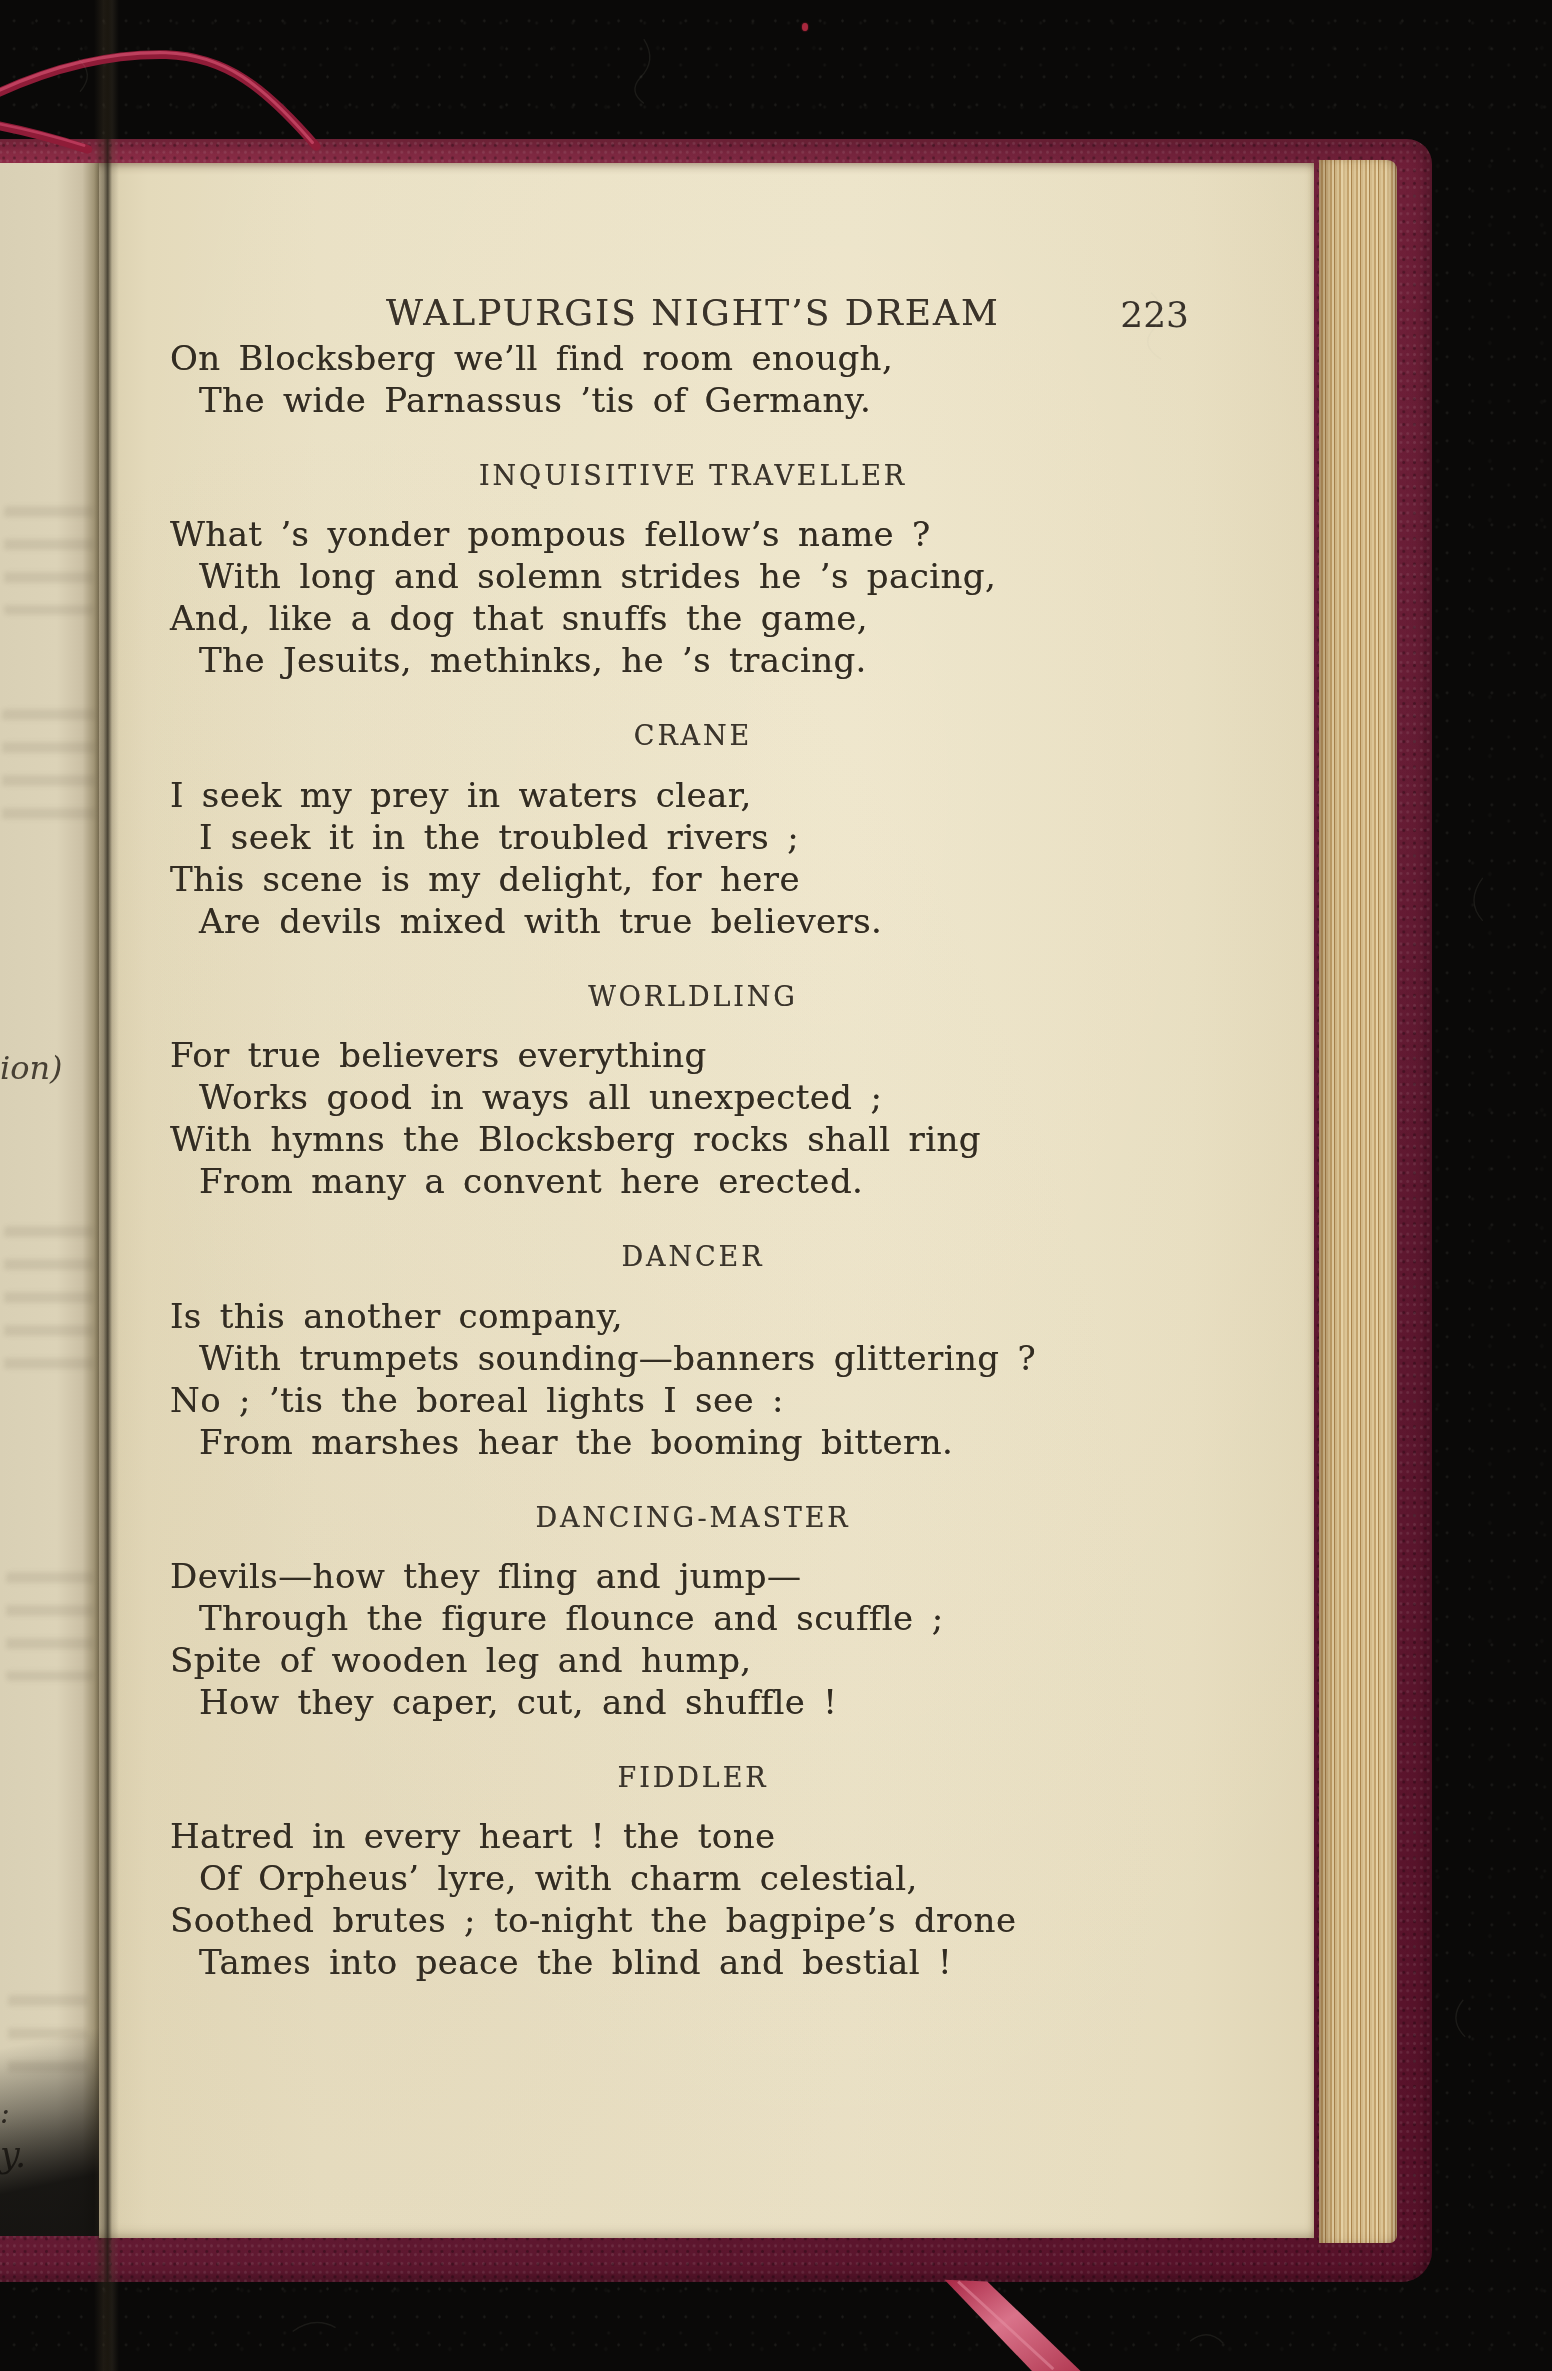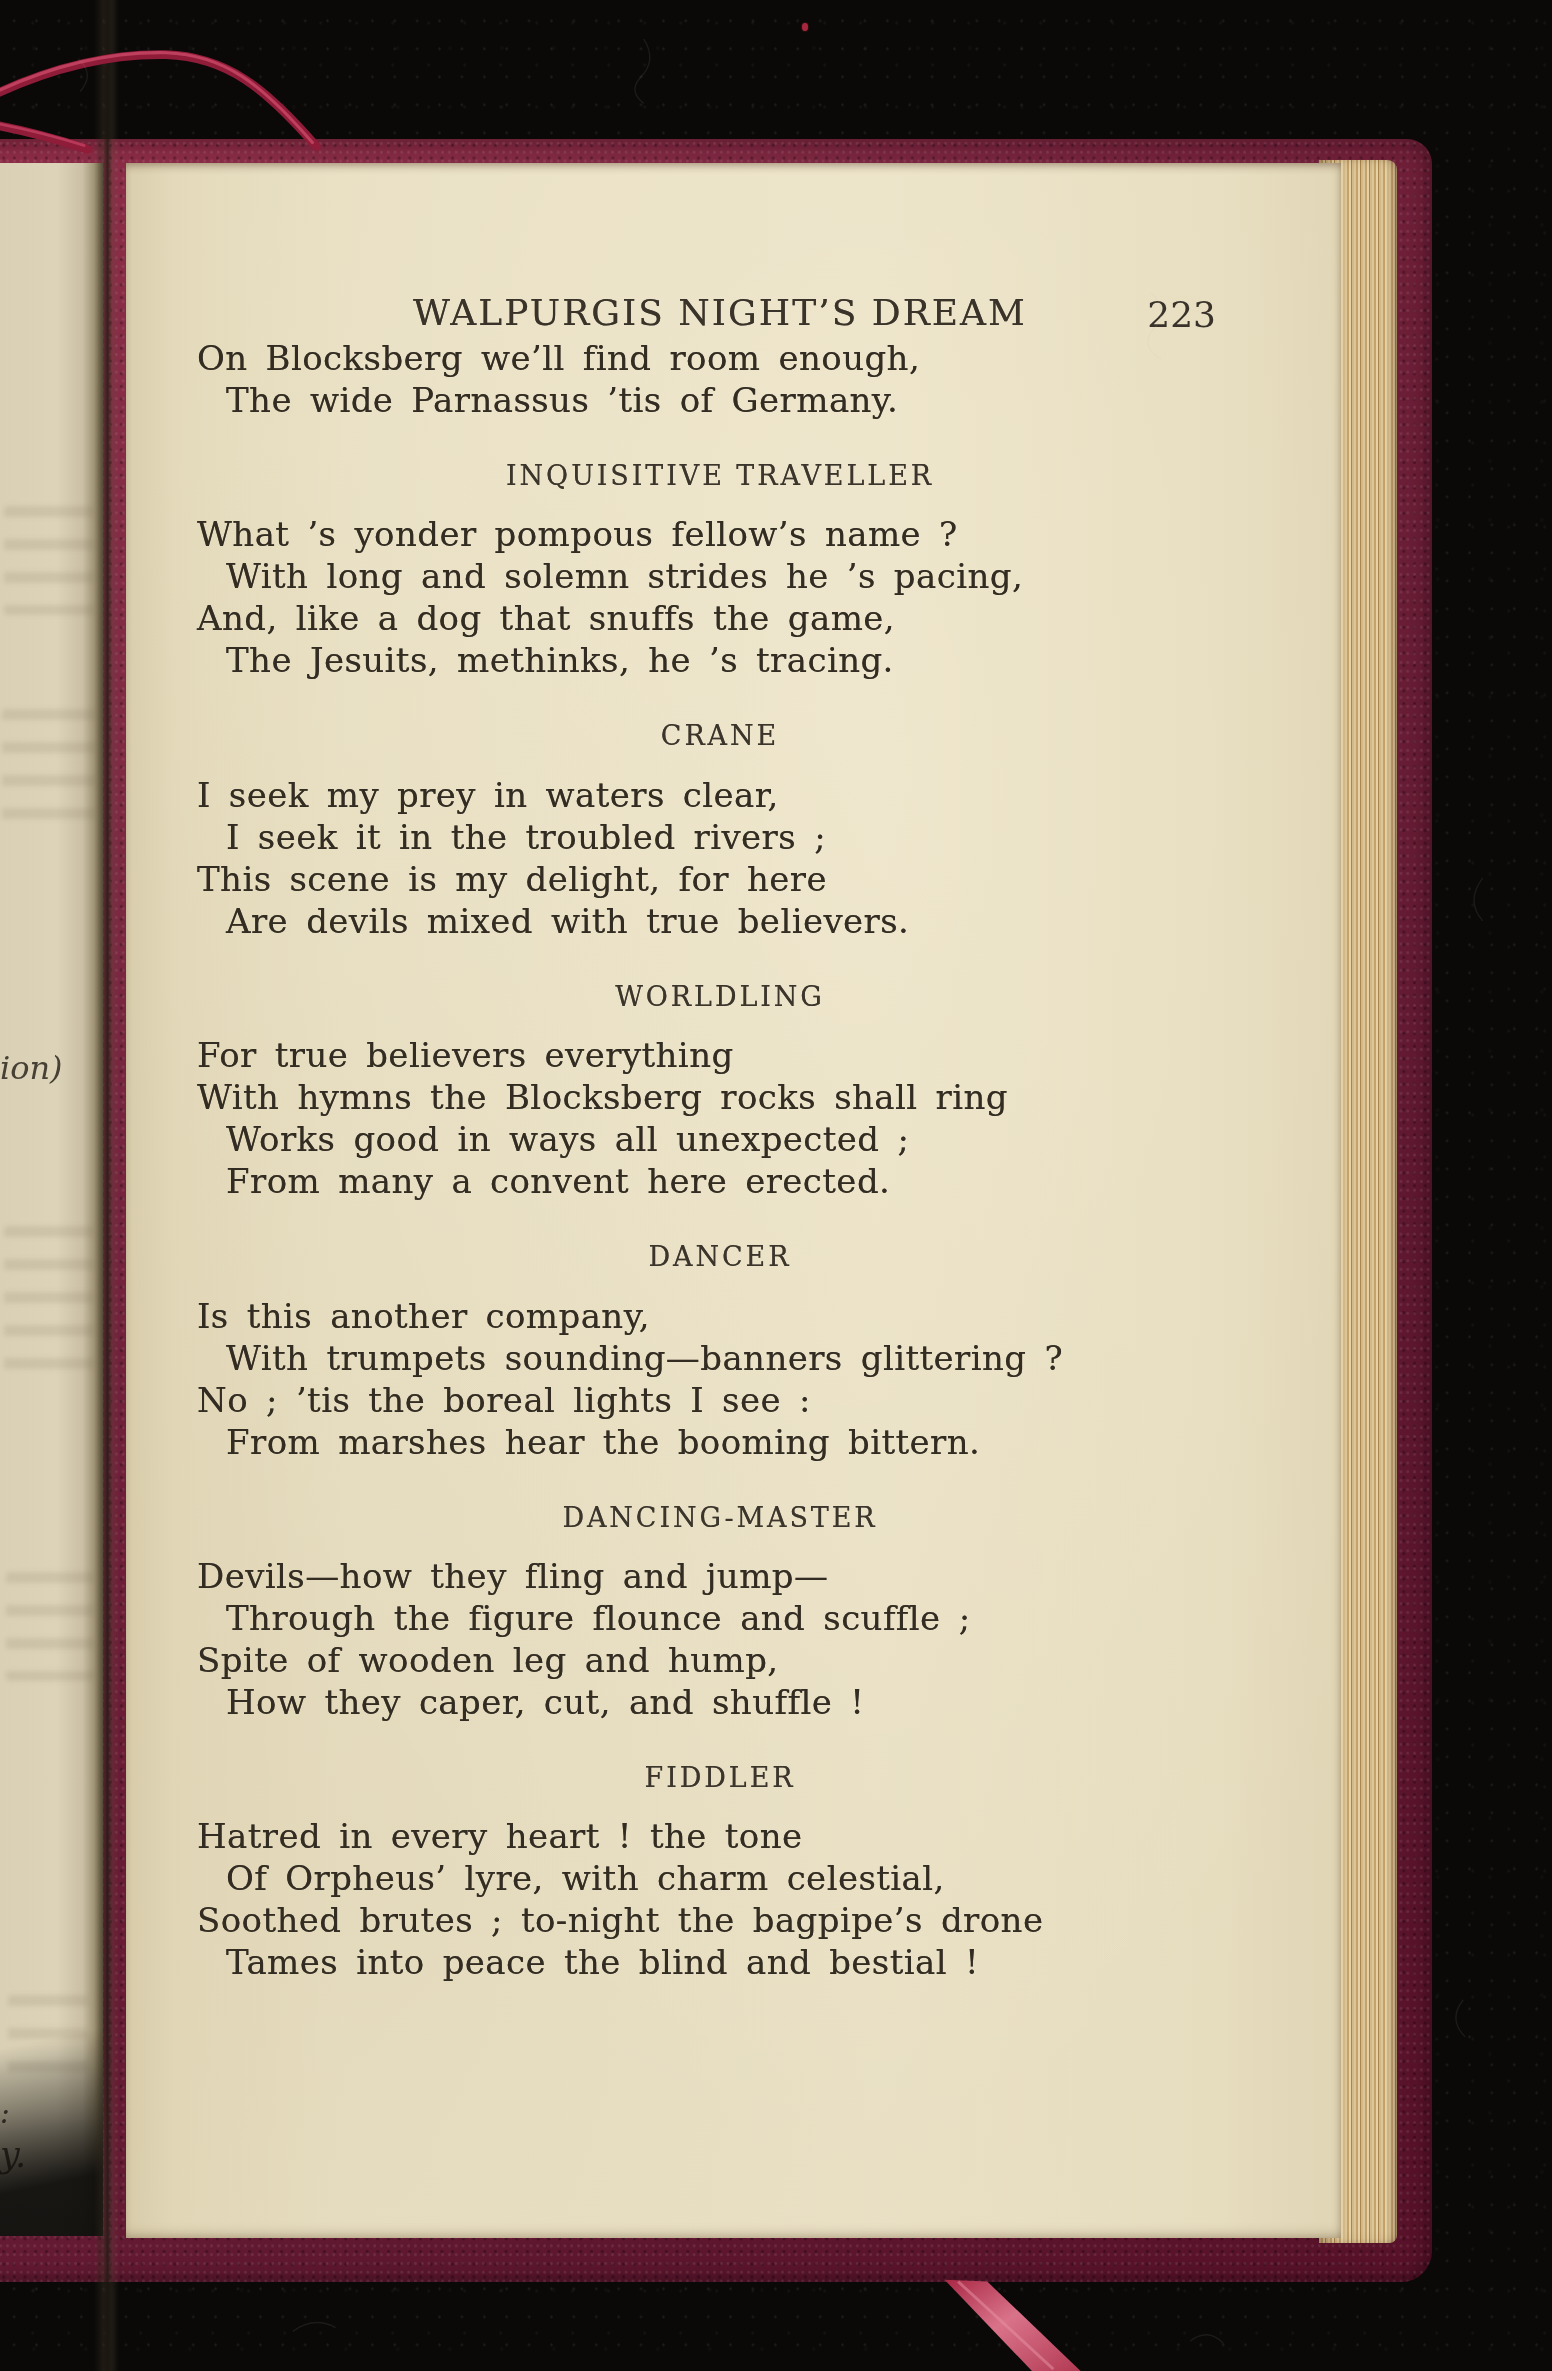--- a/index.html
+++ b/index.html
@@ -63,21 +63,21 @@
   .frag-colon{left:0px;top:1933px;font-size:29px;}
   .frag-y{left:0px;top:1972px;font-size:35px;}
   
   .gutter{
     position:absolute;left:94px;top:0;width:25px;height:2372px;
     background:linear-gradient(90deg, transparent 0%, rgba(55,47,33,0.45) 38%,
                rgba(32,27,18,0.78) 55%, rgba(90,80,60,0.25) 72%, transparent 100%);
   }
   
   .page{
-    position:absolute;left:126px;top:163px;width:1215px;height:2075px;
+    position:absolute;left:99px;top:163px;width:1215px;height:2075px;
     background:
       radial-gradient(ellipse at 60% 30%, rgba(255,250,230,0.20), transparent 70%),
       radial-gradient(ellipse at 20% 80%, rgba(190,170,130,0.12), transparent 60%),
       linear-gradient(90deg,#d9cead 0%,#e4dabb 4%,#e9e0c4 18%,#ebe2c7 62%,#e6dcbe 90%,#e0d5b5 100%);
     box-shadow: inset 0 6.8px 9.8px -4.9px rgba(70,40,25,0.45),
                 inset 0 -8.8px 11.7px -6.8px rgba(90,70,40,0.4),
                 inset -5.9px 0 9.8px -5.9px rgba(120,90,50,0.35);
     color:#322c22;
   }
   .page-inner{position:absolute;left:71px;right:98px;top:0;bottom:0;}
@@ -156,22 +156,22 @@
               <div class="line indent">I seek it in the troubled rivers ;</div>
               <div class="line">This scene is my delight, for here</div>
               <div class="line indent">Are devils mixed with true believers.</div>
             </div>
   </div>
 
   <div>
     <div class="speaker">WORLDLING</div>
     <div>
               <div class="line">For true believers everything</div>
+              <div class="line indent">Works good in ways all unexpected ;</div>
               <div class="line">With hymns the Blocksberg rocks shall ring</div>
-              <div class="line indent">Works good in ways all unexpected ;</div>
               <div class="line indent">From many a convent here erected.</div>
             </div>
   </div>
 
   <div>
     <div class="speaker">DANCER</div>
     <div>
               <div class="line">Is this another company,</div>
               <div class="line indent">With trumpets sounding—banners glittering ?</div>
               <div class="line">No ; ’tis the boreal lights I see :</div>

